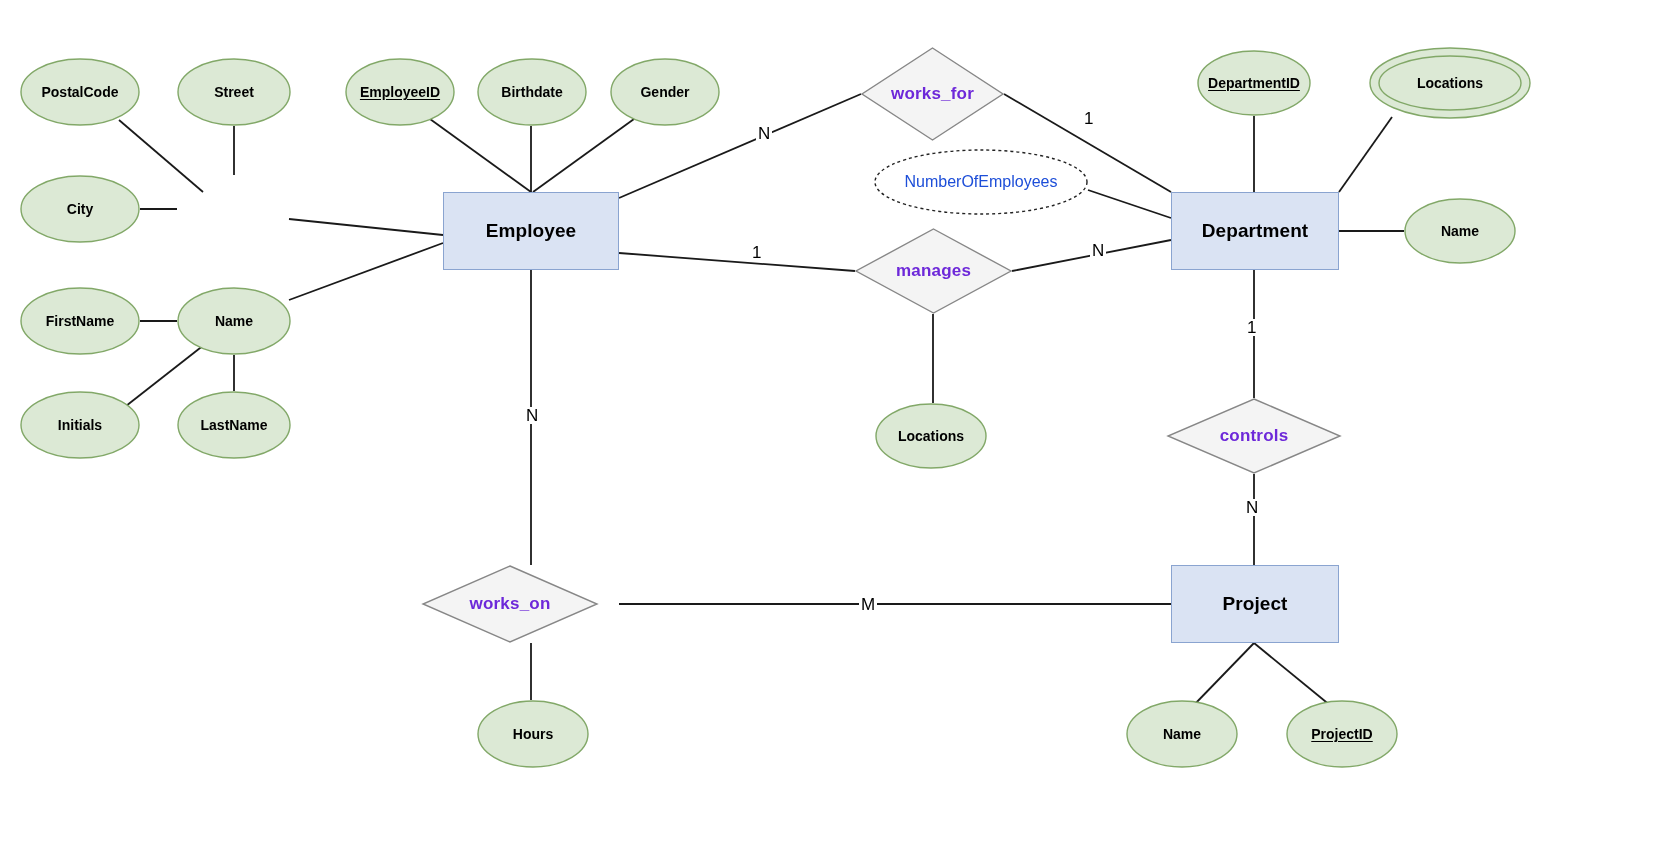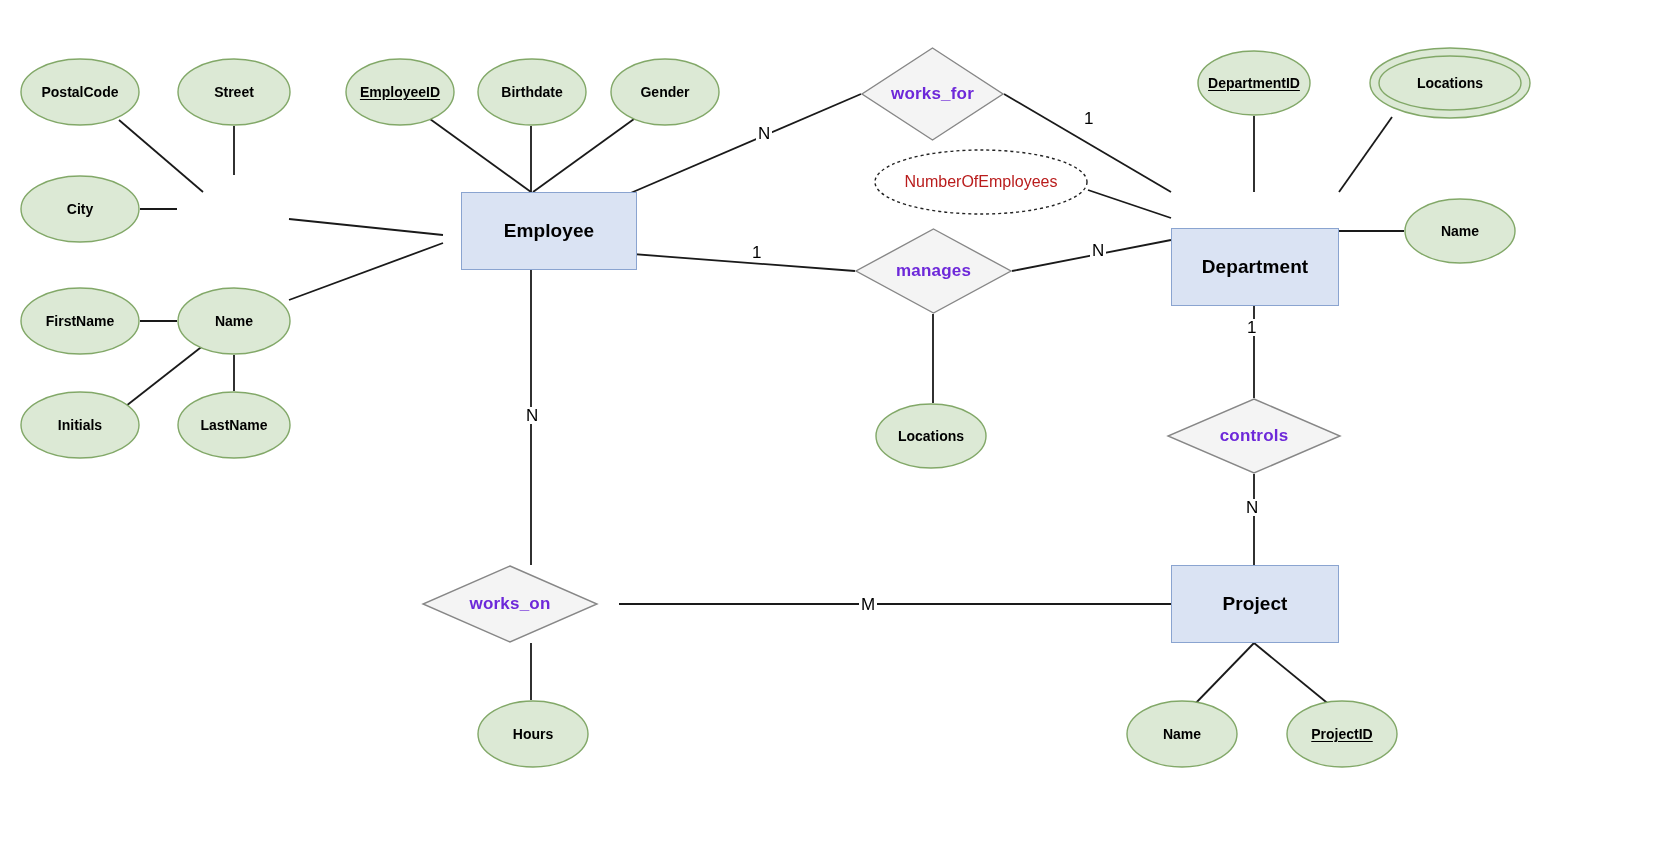--- a/index.html
+++ b/index.html
@@ -101,21 +101,21 @@
     color: #000000;
     white-space: nowrap;
   }
   .attr-label.key {
     text-decoration: underline;
     text-underline-offset: 2px;
   }
   .attr-label.derived {
     font-weight: normal;
     font-size: 16px;
-    color: #b91c1c;
+    color: #1d4ed8;
   }
 
   
   .card {
     position: absolute;
     font-size: 17px;
     font-weight: normal;
     color: #000000;
     background: #ffffff;
     padding: 0 2px;
@@ -150,24 +150,24 @@
       <line x1="1404" y1="231" x2="1339" y2="231" stroke="#1a1a1a" stroke-width="1.8"></line>
       <line x1="1254" y1="270" x2="1254" y2="398" stroke="#1a1a1a" stroke-width="1.8"></line>
       <line x1="1254" y1="474" x2="1254" y2="565" stroke="#1a1a1a" stroke-width="1.8"></line>
       <line x1="531" y1="270" x2="531" y2="565" stroke="#1a1a1a" stroke-width="1.8"></line>
       <line x1="619" y1="604" x2="1171" y2="604" stroke="#1a1a1a" stroke-width="1.8"></line>
       <line x1="531" y1="643" x2="531" y2="700" stroke="#1a1a1a" stroke-width="1.8"></line>
       <line x1="1254" y1="643" x2="1193" y2="706" stroke="#1a1a1a" stroke-width="1.8"></line>
       <line x1="1254" y1="643" x2="1331" y2="706" stroke="#1a1a1a" stroke-width="1.8"></line>
     </svg>
   <div id="node-layer">
-      <div class="node entity" style="left: 443px; top: 192px; width: 176px; height: 78px; margin-left: 18px;">
+      <div class="node entity" style="left: 443px; top: 192px; width: 176px; height: 78px;">
         <span>Employee</span>
       </div>
-      <div class="node entity" style="left: 1171px; top: 192px; width: 168px; height: 78px; margin-top: 36px;">
+      <div class="node entity" style="left: 1171px; top: 192px; width: 168px; height: 78px;">
         <span>Department</span>
       </div>
       <div class="node entity" style="left: 1171px; top: 565px; width: 168px; height: 78px;">
         <span>Project</span>
       </div>
       <div class="rel-wrap" style="left: 861px; top: 47px; width: 143px; height: 94px;">
         <svg width="143" height="94" viewBox="0 0 143 94">
           <polygon points="71.5,1 142,47 71.5,93 1,47" fill="#f4f4f4" stroke="#878787" stroke-width="1.4"></polygon>
         </svg>
         <div class="rel-label">works_for</div>

